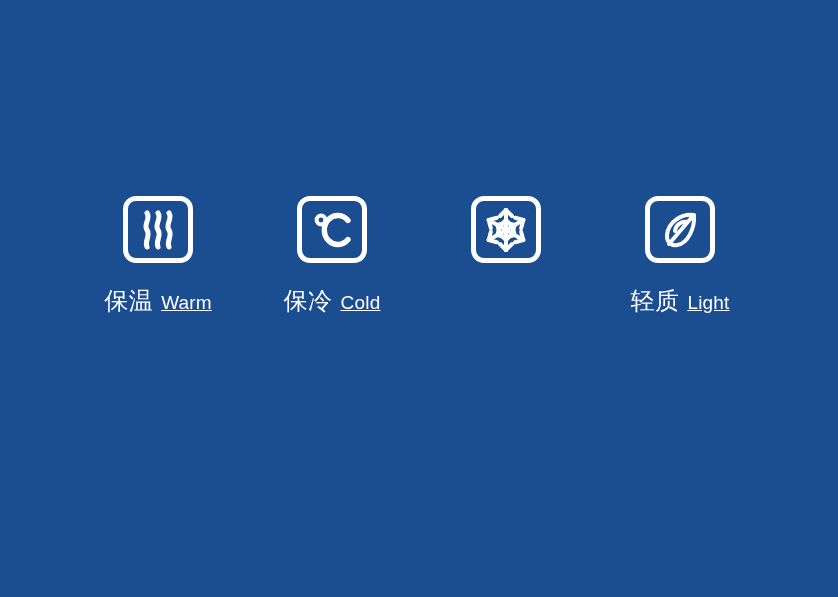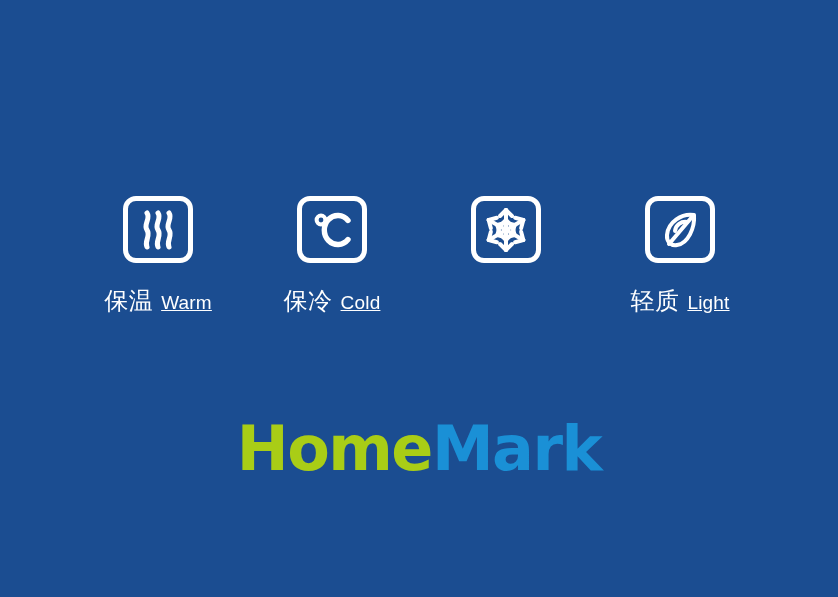--- a/index.html
+++ b/index.html
@@ -189,17 +189,14 @@
         </svg>
       </div>
       <div class="feature-label">
         <span class="label-cn">轻质</span>
         <span class="label-en">Light</span>
       </div>
     </div>
 
   </div>
 
-  <div class="logo">
-    <span class="logo-word logo-home">Home</span><span class="logo-word logo-mark">Mark</span>
-  </div>
 
 </div>
 
 </body></html>

